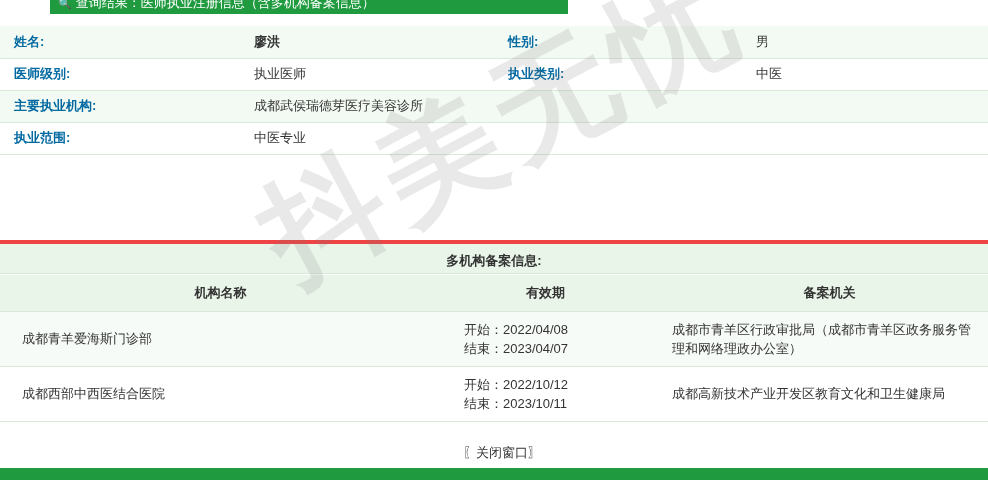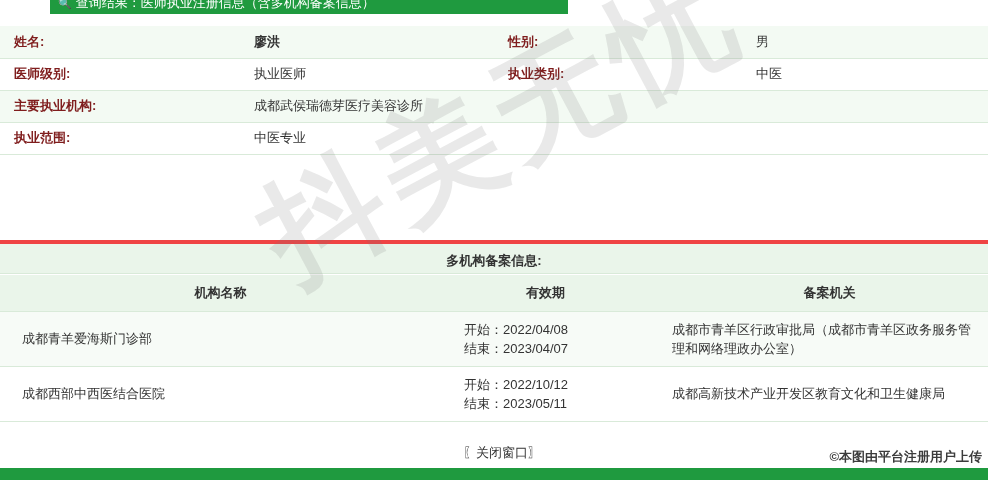--- a/index.html
+++ b/index.html
@@ -43,21 +43,21 @@
     height: 32px;
     font-size: 13px;
     color: #333333;
     border-bottom: 1px solid #d9ead9;
     padding: 0 0 0 14px;
     vertical-align: middle;
     background: #ffffff;
   }
   .info-table tr:nth-child(odd) td { background: #f3faf3; }
   .info-table tr:nth-child(even) td { background: #ffffff; }
-  td.lbl { font-weight: bold; color: #7f1d1d; }
+  td.lbl { font-weight: bold; color: #0369a1; }
   td.val { color: #333333; }
   .name-strong { font-weight: bold; }
 
   
   .section-band {
     position: absolute;
     left: 0;
     width: 988px;
     height: 34px;
     background: #eaf5ea;
@@ -200,28 +200,27 @@
         <td>
           <div class="valid-line">开始：2022/04/08</div>
           <div class="valid-line">结束：2023/04/07</div>
         </td>
         <td>成都市青羊区行政审批局（成都市青羊区政务服务管理和网络理政办公室）</td>
       </tr>
       <tr>
         <td>成都西部中西医结合医院</td>
         <td>
           <div class="valid-line">开始：2022/10/12</div>
-          <div class="valid-line">结束：2023/05/11</div>
+          <div class="valid-line">结束：2023/10/11</div>
         </td>
         <td>成都高新技术产业开发区教育文化和卫生健康局</td>
       </tr>
     </tbody>
   </table>
 
   <div class="close-row" style="top:436px">
     <a class="close-link" href="#">〖关闭窗口〗</a>
   </div>
 
   <div class="wm-big">抖美无忧</div>
-  <div class="wm-corner">©本图由平台注册用户上传</div>
 
   <div class="bottom-strip"></div>
 </div>
 
 </body></html>

